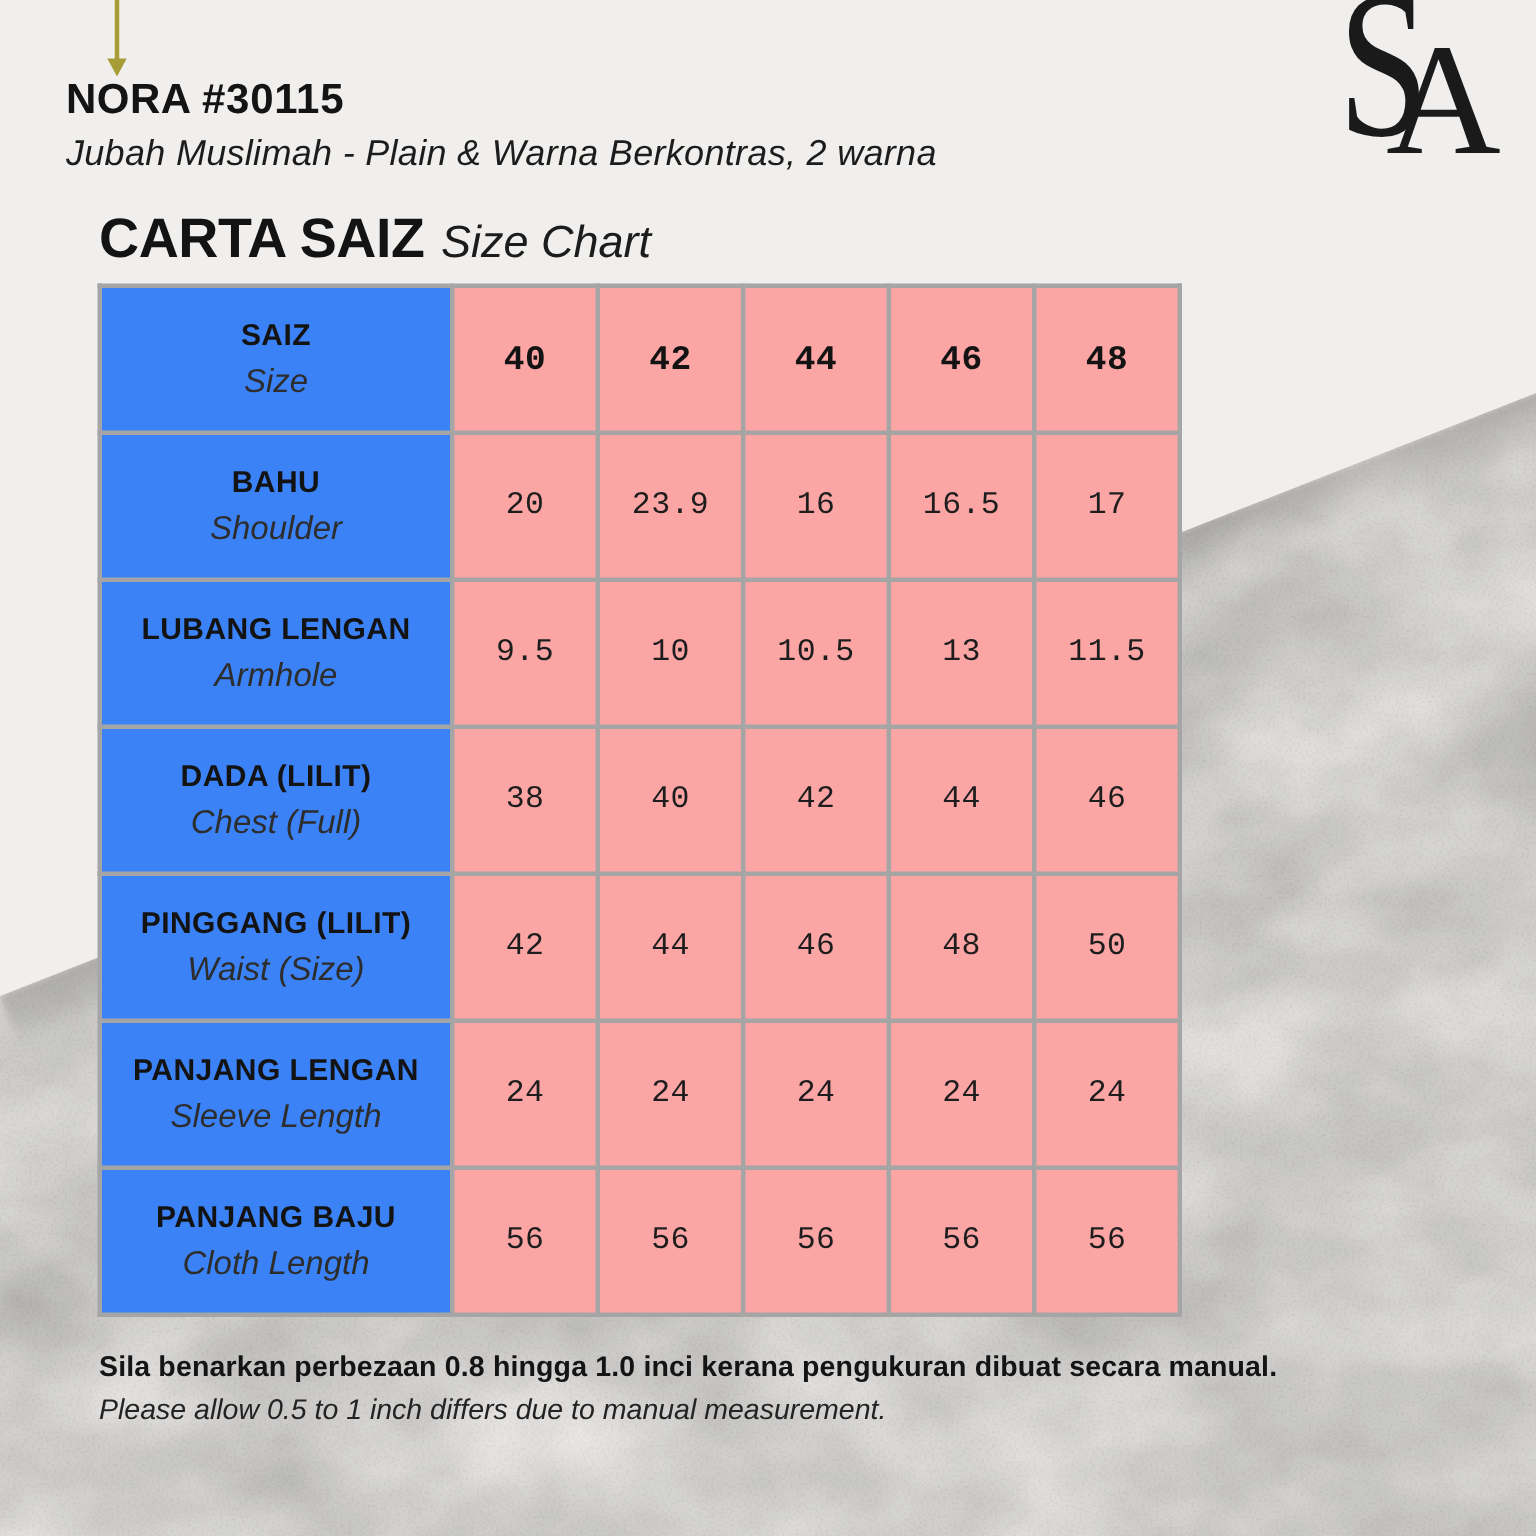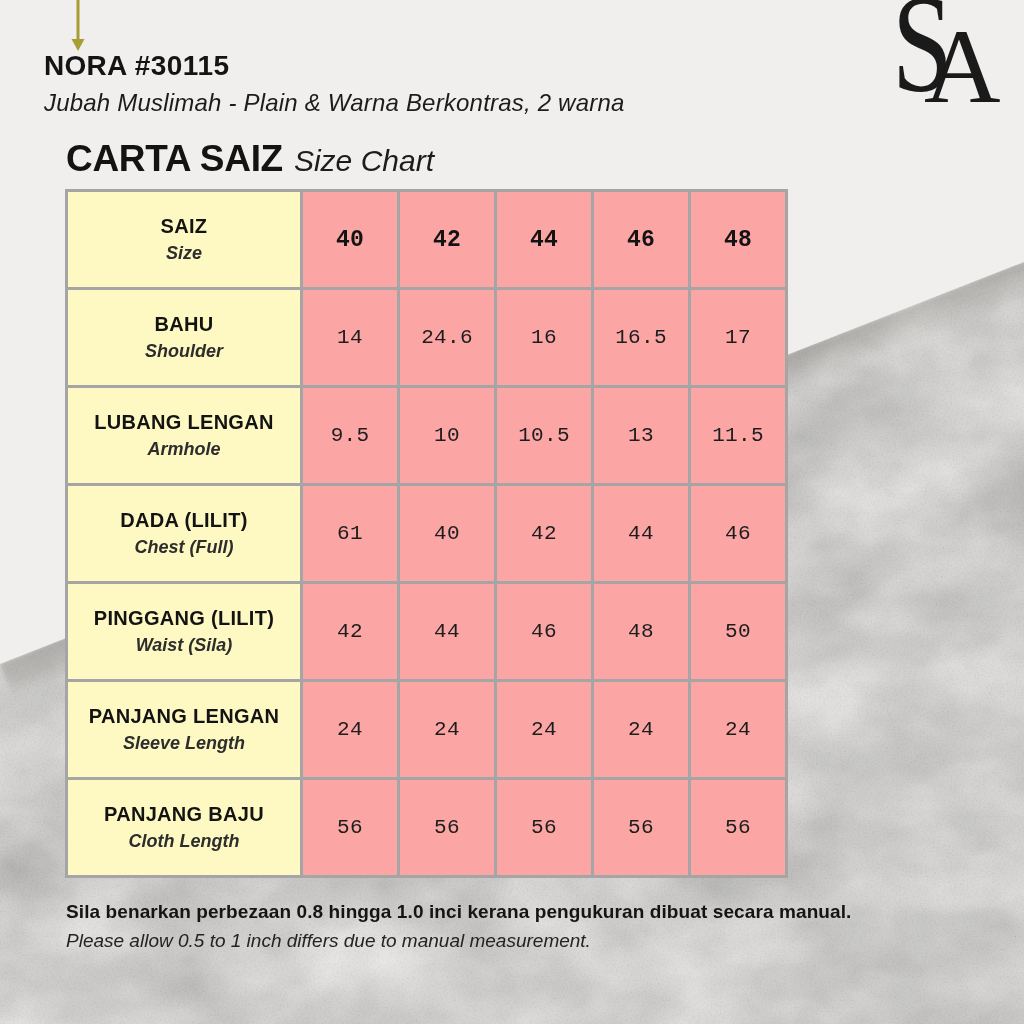--- a/index.html
+++ b/index.html
@@ -47,25 +47,25 @@
 
   
   .size-table{
     position:absolute;left:65px;top:189px;width:721px;height:689px;
     border-collapse:collapse;table-layout:fixed;
   }
   .size-table td{
     border:3px solid #a5a5a5;text-align:center;vertical-align:middle;padding:0;
   }
   .size-table tr{height:98px;}
-  .label-cell{background:#fef9c3;margin-top:48px;}
+  .label-cell{background:#3b82f6;margin-top:48px;}
   .val{background:#fca5a5;font-size:21px;font-weight:400;color:#1d1d1d;letter-spacing:.3px;font-family:Liberation Mono, monospace;}
   .val.head{font-size:23px;font-weight:700;color:#131313;}
   .lbl{font-weight:700;font-size:20px;letter-spacing:.3px;color:#131313;}
-  .sub{font-style:italic;font-size:18px;font-weight:700;margin-top:5px;color:#2d2d2d;}
+  .sub{font-style:italic;font-size:22px;font-weight:400;margin-top:5px;color:#2d2d2d;}
 
   
   .notes{position:absolute;left:66px;top:897px;}
   .notes p{margin:0;line-height:29px;font-size:19px;white-space:nowrap;}
   .notes .b{font-weight:700;color:#141414;letter-spacing:.1px;}
   .notes .i{font-style:italic;font-weight:400;color:#232323;}
 </style>
 </head>
 <body>
 
@@ -136,22 +136,22 @@
         <td class="val head">44</td>
         <td class="val head">46</td>
         <td class="val head">48</td>
       </tr>
 
       <tr>
         <td class="label-cell">
           <div class="lbl">BAHU</div>
           <div class="sub">Shoulder</div>
         </td>
-        <td class="val">14</td>
-        <td class="val">24.6</td>
+        <td class="val">20</td>
+        <td class="val">23.9</td>
         <td class="val">16</td>
         <td class="val">16.5</td>
         <td class="val">17</td>
       </tr>
 
       <tr>
         <td class="label-cell">
           <div class="lbl">LUBANG LENGAN</div>
           <div class="sub">Armhole</div>
         </td>
@@ -160,31 +160,31 @@
         <td class="val">10.5</td>
         <td class="val">13</td>
         <td class="val">11.5</td>
       </tr>
 
       <tr>
         <td class="label-cell">
           <div class="lbl">DADA (LILIT)</div>
           <div class="sub">Chest (Full)</div>
         </td>
-        <td class="val">61</td>
+        <td class="val">38</td>
         <td class="val">40</td>
         <td class="val">42</td>
         <td class="val">44</td>
         <td class="val">46</td>
       </tr>
 
       <tr>
         <td class="label-cell">
           <div class="lbl">PINGGANG (LILIT)</div>
-          <div class="sub">Waist (Sila)</div>
+          <div class="sub">Waist (Size)</div>
         </td>
         <td class="val">42</td>
         <td class="val">44</td>
         <td class="val">46</td>
         <td class="val">48</td>
         <td class="val">50</td>
       </tr>
 
       <tr>
         <td class="label-cell">

